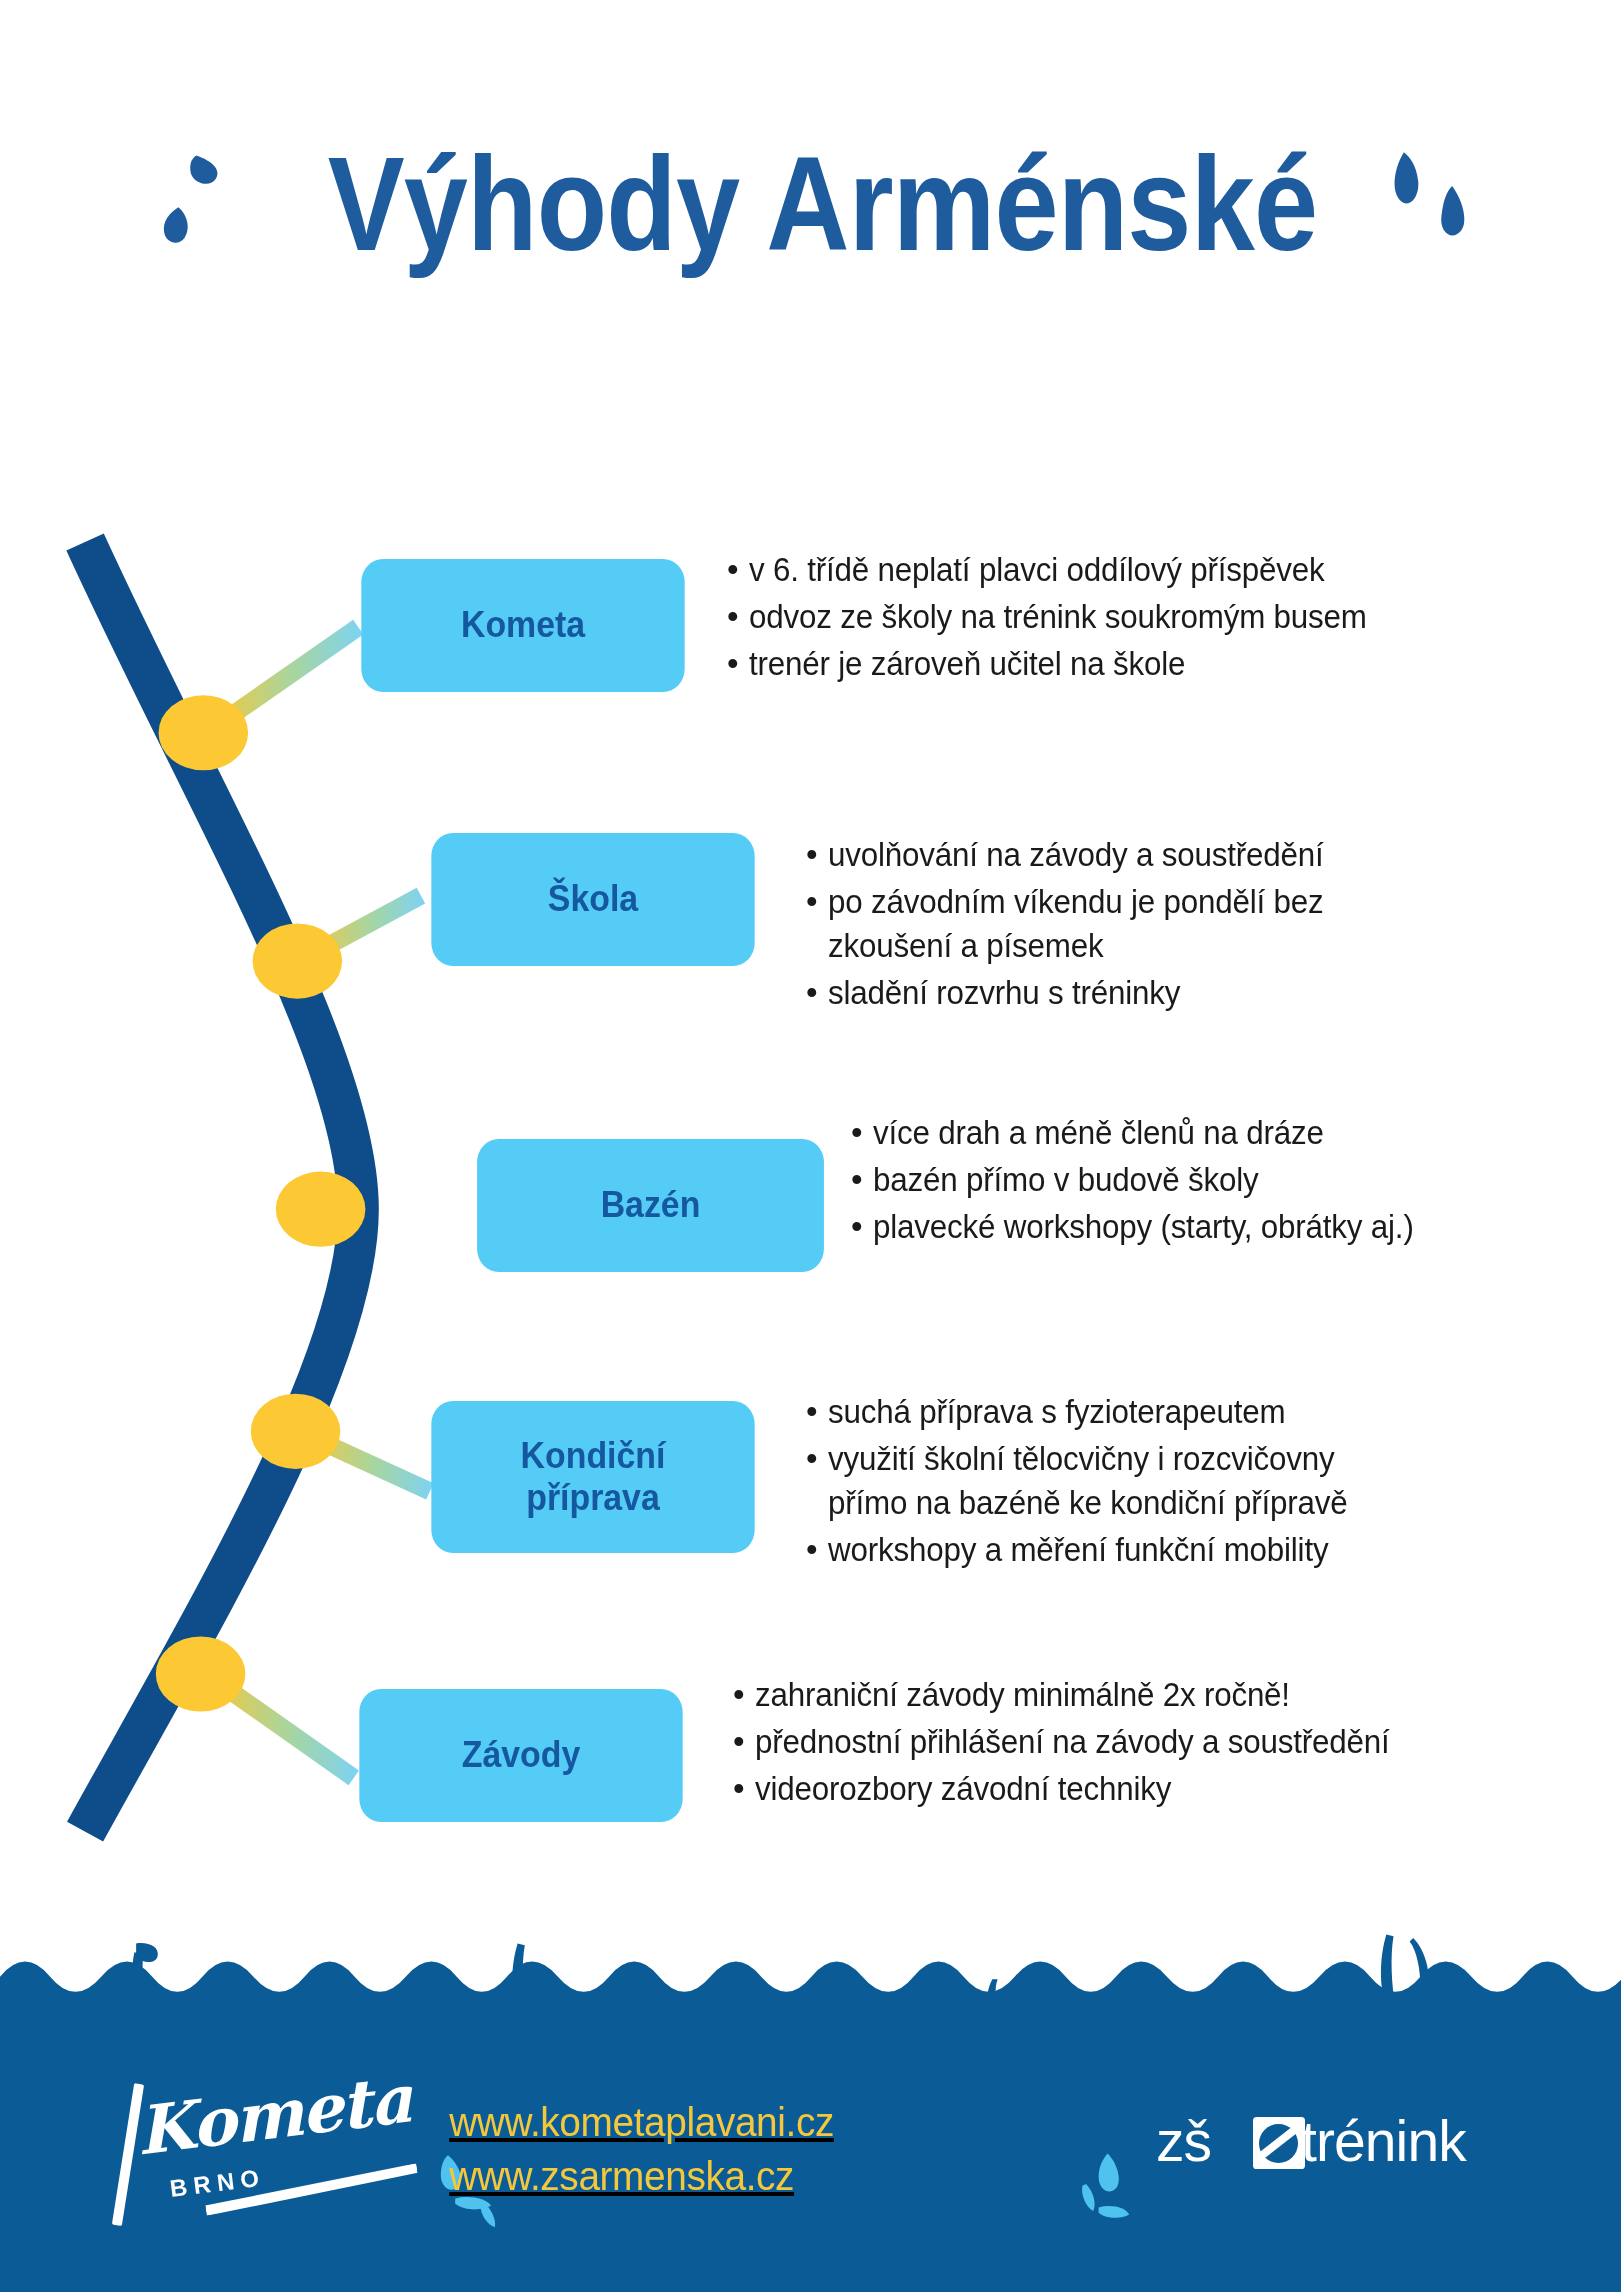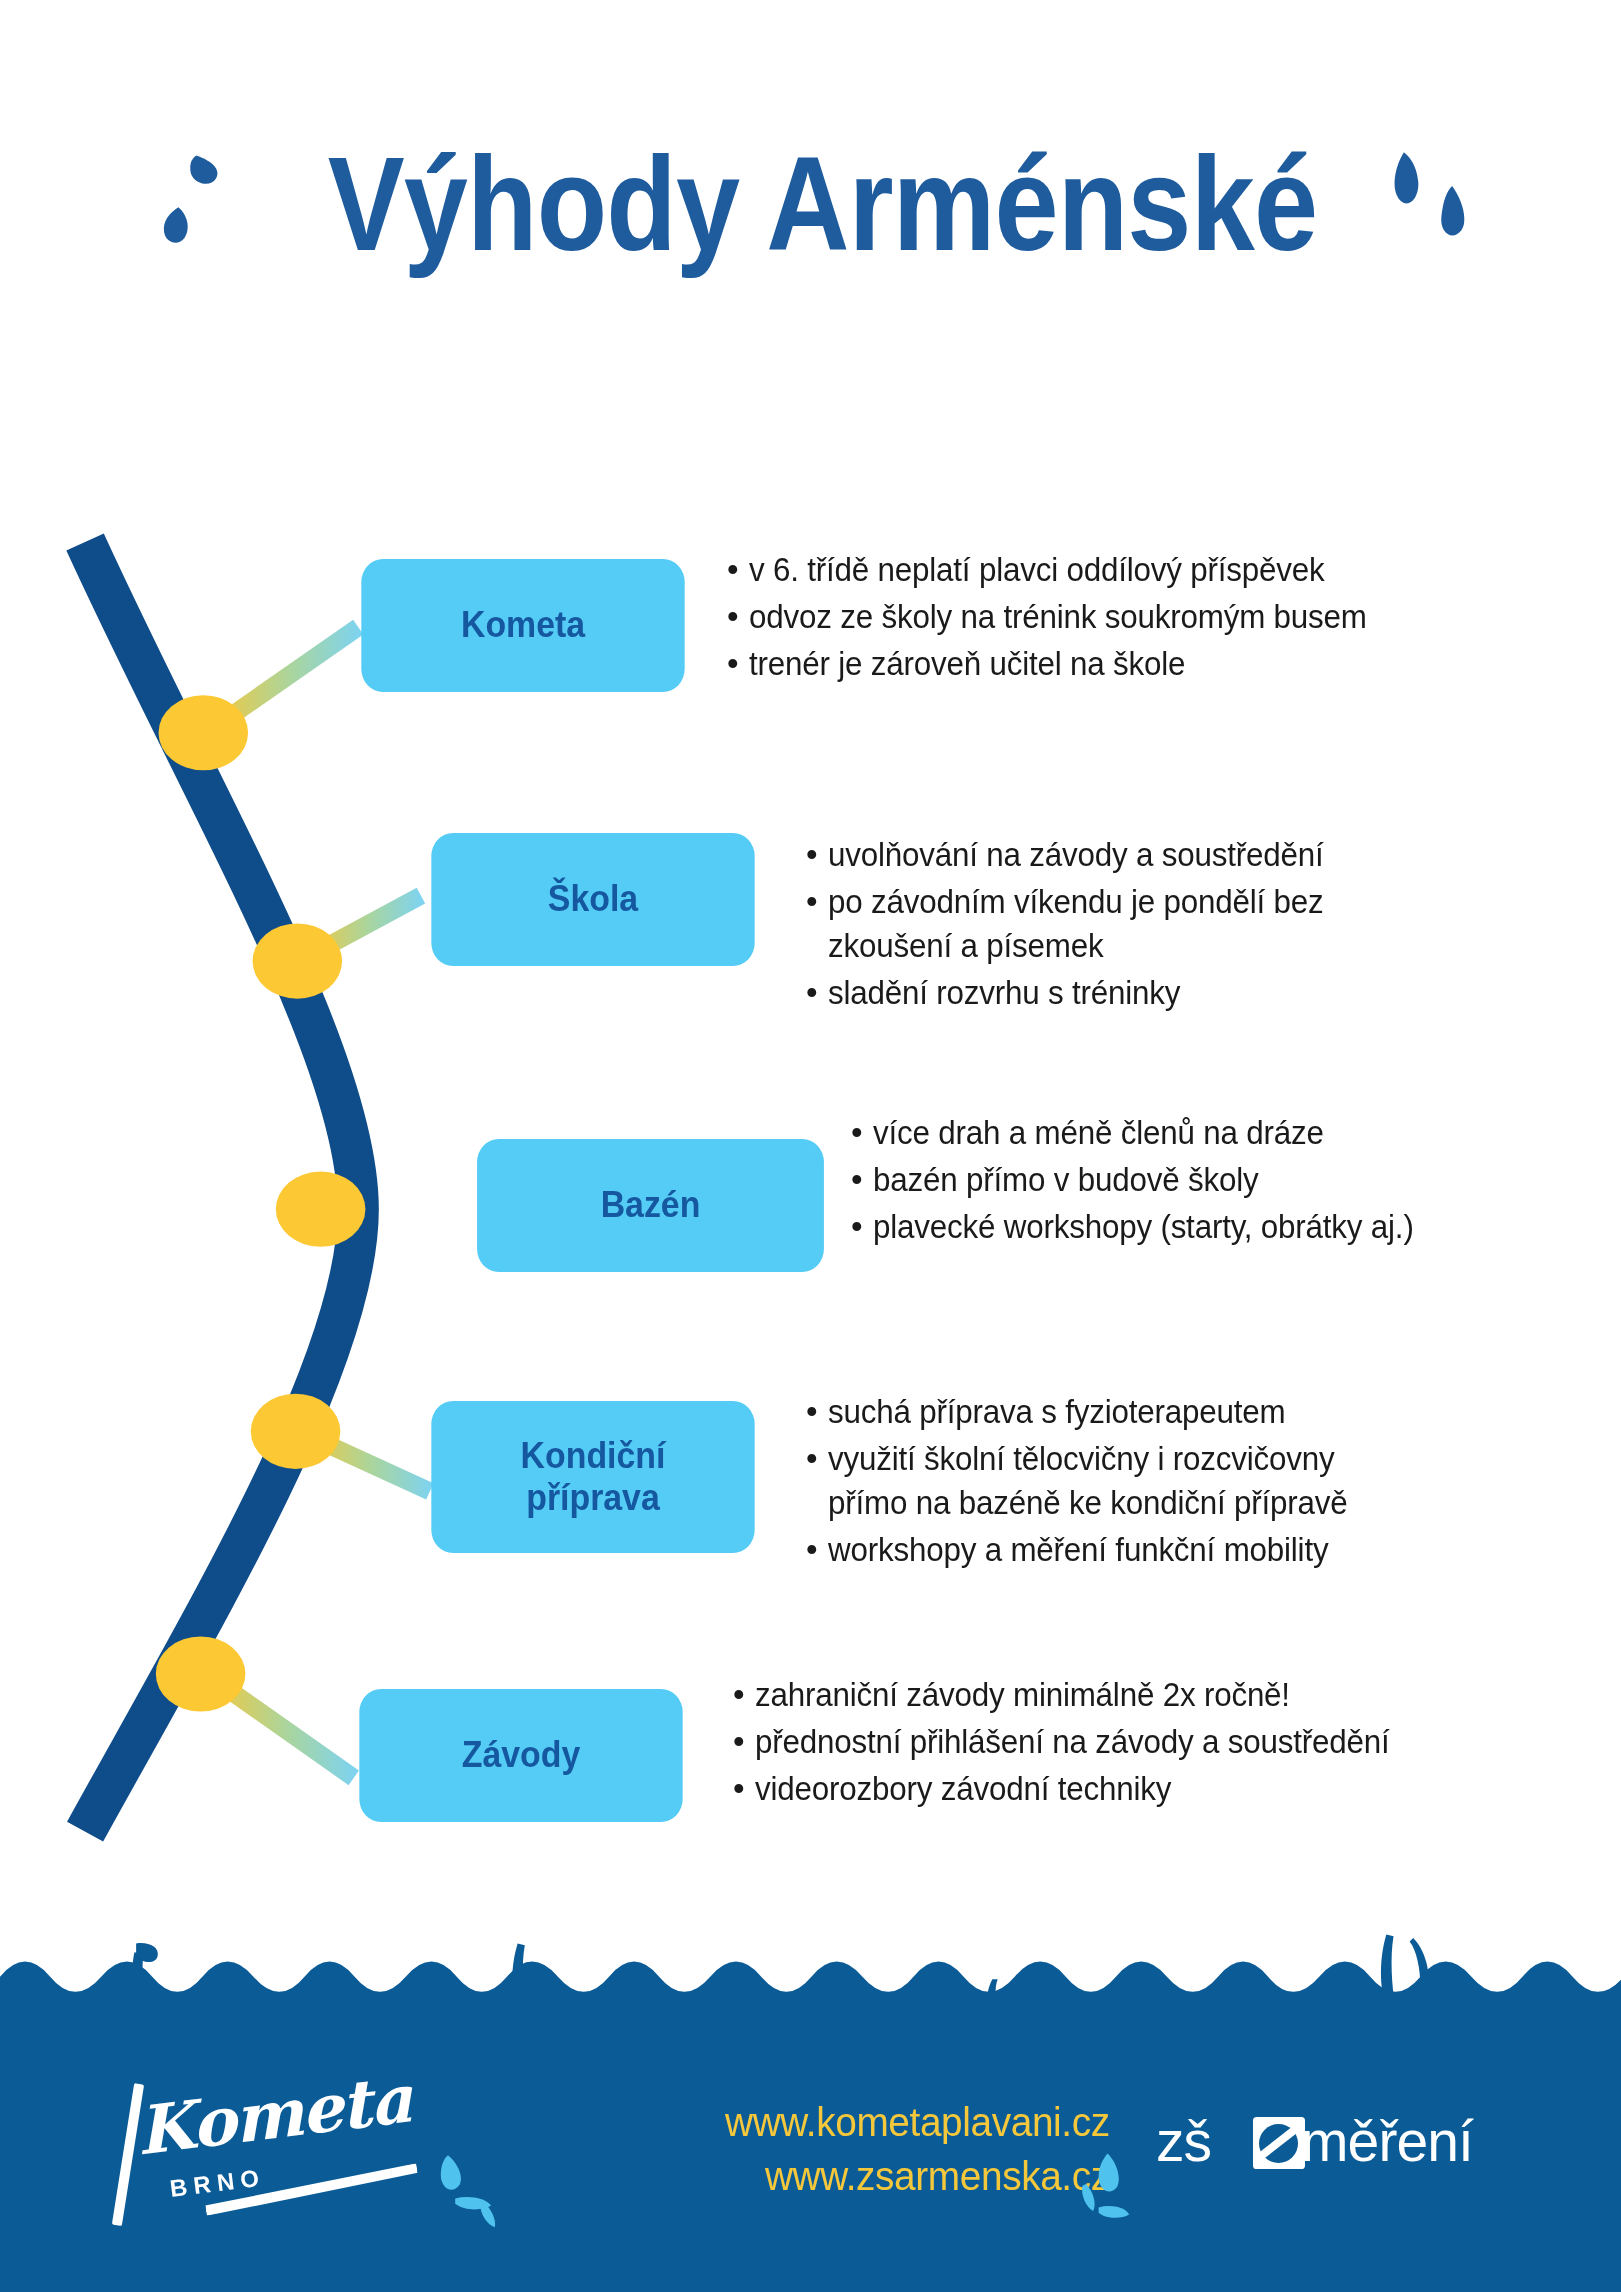--- a/index.html
+++ b/index.html
@@ -123,23 +123,24 @@
   #kometa-swoosh {
     position:absolute; left:97px; top:109px;
     width:215px; height:23px;
     background:#ffffff;
     transform:rotate(-8deg);
     clip-path:polygon(0% 55%, 100% 0%, 100% 42%, 0% 100%);
   }
 
   #urls {
     flex:1 1 auto;
-    text-align:right;
+    text-align:left;
     position:relative;
     padding:0 36px;
+    text-decoration:underline;
   }
   .url-line {
     color:#F5C83B;
     font-size:40px;
     line-height:1.34;
     letter-spacing:-0.4px;
     transform:scaleX(0.97);
   }
   .url-splash { position:absolute; }
 
@@ -362,18 +363,18 @@
         <path d="M60 40 C68 48, 72 62, 68 70 C60 66, 54 52, 56 42 Z" fill="#4FC3EE"></path>
         <path d="M74 66 C88 62, 104 66, 108 74 C98 80, 80 78, 74 72 Z" fill="#4FC3EE"></path>
       </svg>
     </div>
 
     <div id="zs-logo">
       <span class="zs-part" style="left:0;">zš</span>
       <div id="zs-a-mark"></div>
       <div id="zs-a-inner"></div>
       <div id="zs-a-bar"></div>
-      <span class="zs-part" style="left:145px;">měření</span>
+      <span class="zs-part" style="left:145px;">trénink</span>
     </div>
 
   </div>
 </div>
 
 
 </body></html>

